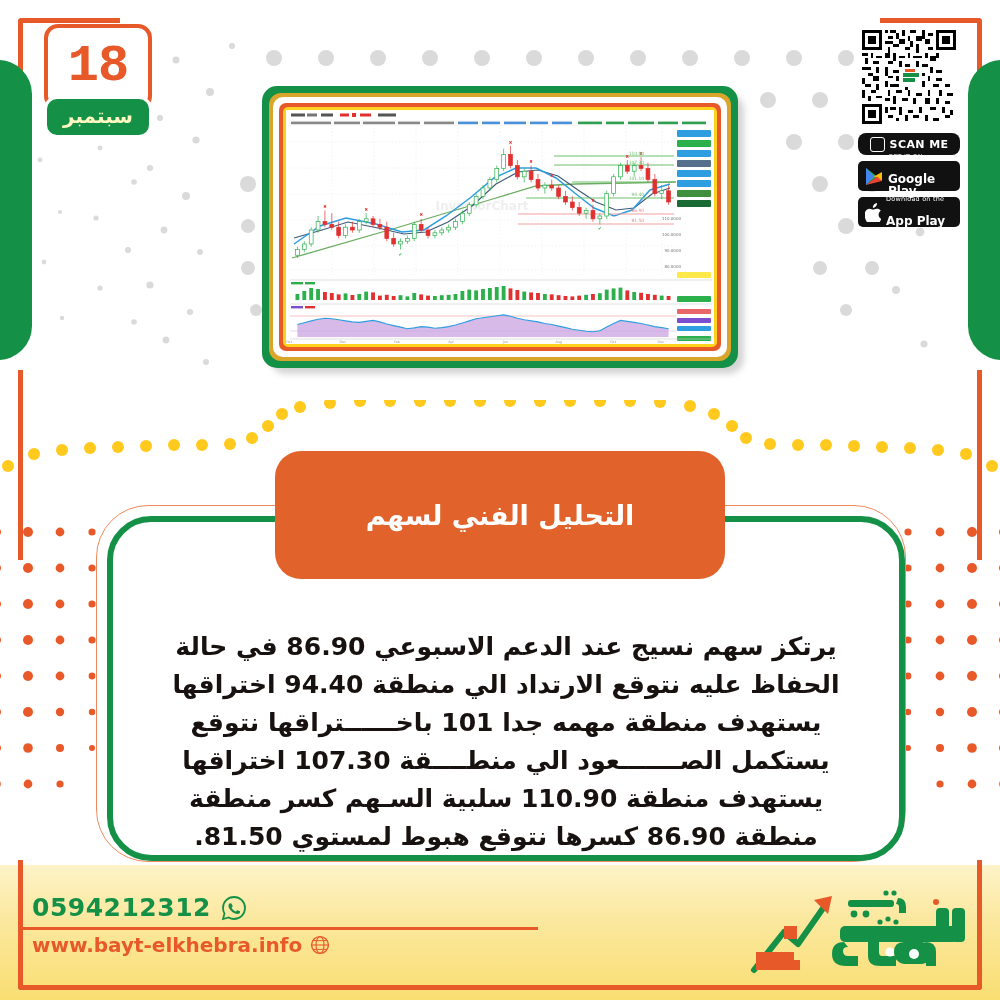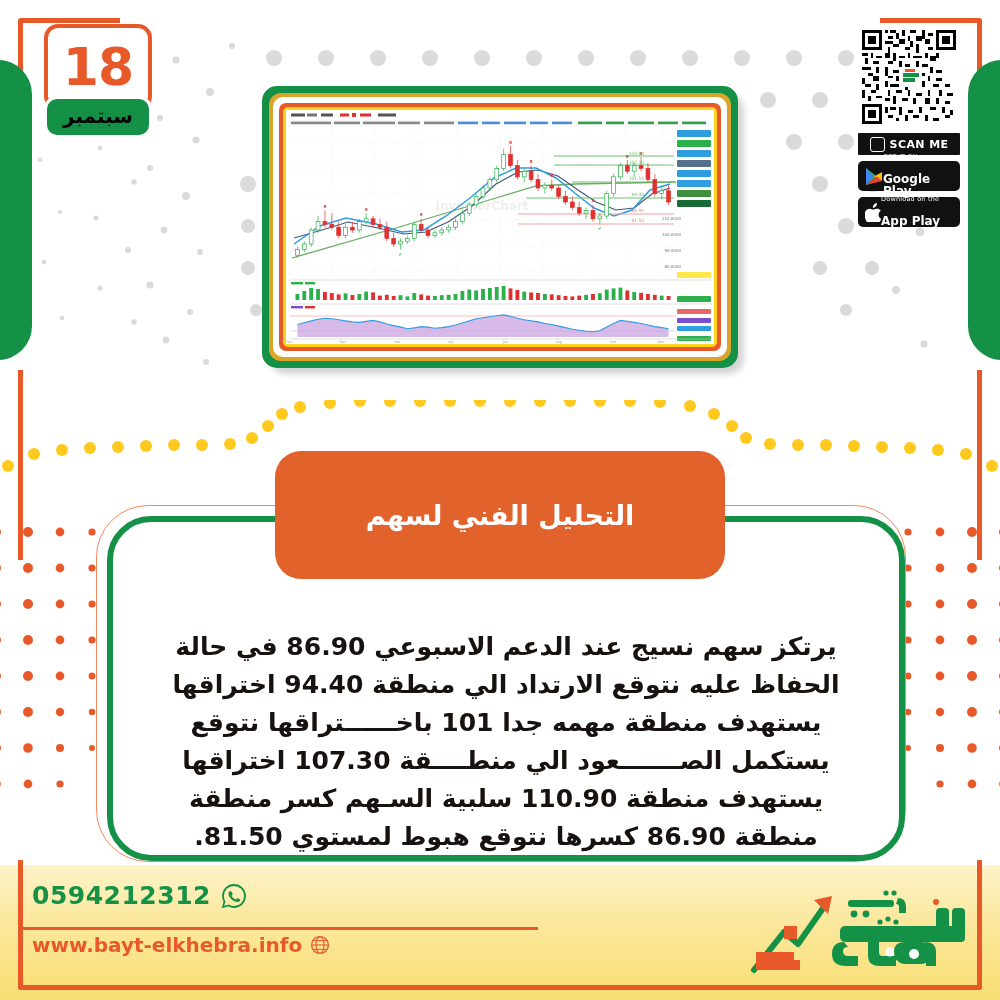--- a/index.html
+++ b/index.html
@@ -30,40 +30,40 @@
   .sidebar-green{position:absolute;background:#159147;z-index:8;}
   .sg-left{left:-30px;top:60px;width:62px;height:300px;border-radius:0 34px 34px 0;}
   .sg-right{right:-30px;top:60px;width:62px;height:300px;border-radius:34px 0 0 34px;}
 
   
   .date-badge{position:absolute;left:44px;top:24px;z-index:12;width:108px;text-align:center;}
   .date-num-box{
     border:4px solid #e8592a;border-radius:14px;background:#ffffff;
     height:78px;display:flex;align-items:center;justify-content:center;
   }
-  .date-num{font-size:52px;font-weight:bold;color:#e8592a;line-height:1;letter-spacing:-1px;}
+  .date-num{font-size:52px;font-weight:bold;color:#e8592a;line-height:1;letter-spacing:-1px;font-family:Liberation Mono, monospace;}
   .date-month{
-    margin-top:-14px;background:#159147;color:#000000;border-radius:13px;
+    margin-top:-14px;background:#159147;color:#fef9c3;border-radius:13px;
     font-size:20px;font-weight:bold;padding:5px 6px 7px;position:relative;z-index:2;
     border:3px solid #ffffff;
   }
 
   
   .qr-block{position:absolute;right:40px;top:26px;z-index:12;width:102px;}
   .qr-card{background:#ffffff;padding:4px;border-radius:3px;}
   .qr-canvas{display:block;width:94px;height:94px;}
   .scan-me{
-    margin-top:5px;background:#111111;color:#ffffff;border-radius:1px;height:22px;
+    margin-top:5px;background:#111111;color:#ffffff;border-radius:8px;height:22px;
     display:flex;align-items:center;justify-content:center;gap:5px;direction:ltr;
   }
   .scan-me .qrmini{width:13px;height:13px;border:1.6px solid #ffffff;border-radius:3px;display:block;}
   .scan-me .scan-txt{font-size:11px;font-weight:bold;letter-spacing:.4px;}
   .store-badge{
     margin-top:6px;background:#111111;color:#ffffff;border-radius:5px;height:30px;
-    display:flex;align-items:center;padding:0 7px;direction:ltr;
+    display:flex;align-items:center;gap:5px;padding:0 7px;direction:ltr;
   }
   .store-badge .glyph{flex:0 0 auto;}
   .store-badge .txt{line-height:1.05;}
   .store-badge .txt .small{font-size:6.5px;letter-spacing:.2px;display:block;}
   .store-badge .txt .big{font-size:12px;font-weight:bold;display:block;margin-top:12px;}
 
   
   .chart-wrap{position:absolute;left:262px;top:86px;width:476px;height:282px;z-index:10;}
   .layer-shadow{position:absolute;left:8px;top:8px;right:-6px;bottom:-6px;background:rgba(120,120,120,.32);border-radius:16px;filter:blur(3px);}
   .layer-green{position:absolute;inset:0;background:#159147;border-radius:15px;}
@@ -108,21 +108,21 @@
   }
   .title-main{color:#ffffff;font-size:27px;font-weight:bold;letter-spacing:-.3px;}
   .title-stock{color:#ffd21e;font-size:34px;font-weight:bold;letter-spacing:-.5px;}
 
   
   .footer{
     position:absolute;left:0;bottom:0;width:1000px;height:135px;z-index:15;
     background:linear-gradient(180deg,#fdf3c8 0%,#fbe89f 40%,#f9de72 100%);
   }
   .footer-rule{position:absolute;left:18px;right:18px;bottom:10px;top:0;border:5px solid #e8592a;border-top:none;border-radius:0 0 3px 3px;}
-  .contact-wa{position:absolute;left:32px;top:16px;display:flex;align-items:center;gap:10px;}
+  .contact-wa{position:absolute;left:32px;top:28px;display:flex;align-items:center;gap:10px;}
   .contact-wa .num{color:#159147;font-size:25px;font-weight:bold;letter-spacing:.5px;}
   .contact-web{position:absolute;left:32px;top:68px;display:flex;align-items:center;gap:8px;}
   .contact-web .url{color:#e8592a;font-size:20px;font-weight:bold;}
   .contact-divider{position:absolute;left:18px;top:62px;width:520px;height:3px;background:#e8592a;}
   .brand-logo{position:absolute;right:28px;bottom:22px;width:232px;height:92px;}
 </style>
 </head>
 <body>
 
 <div class="poster">

